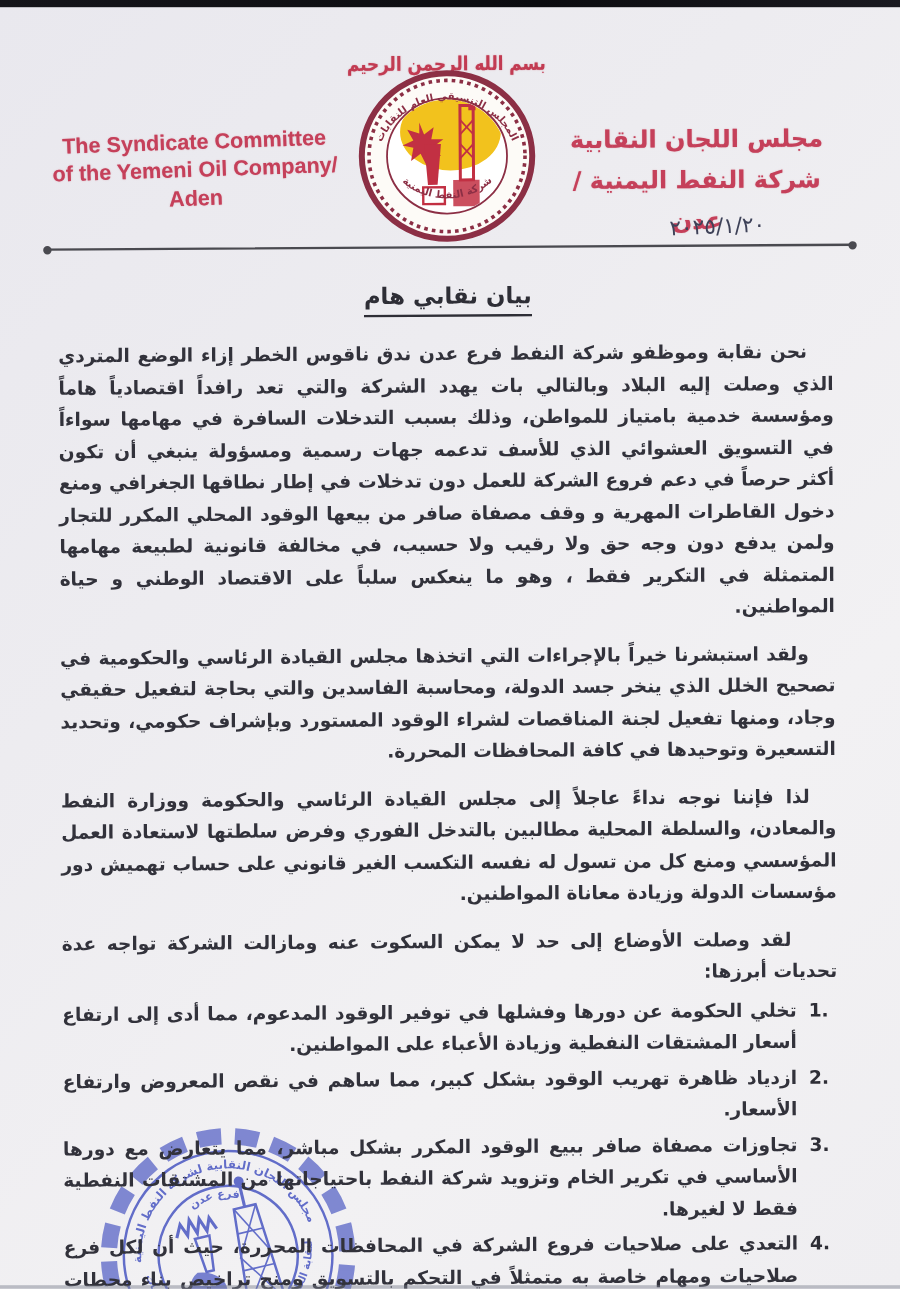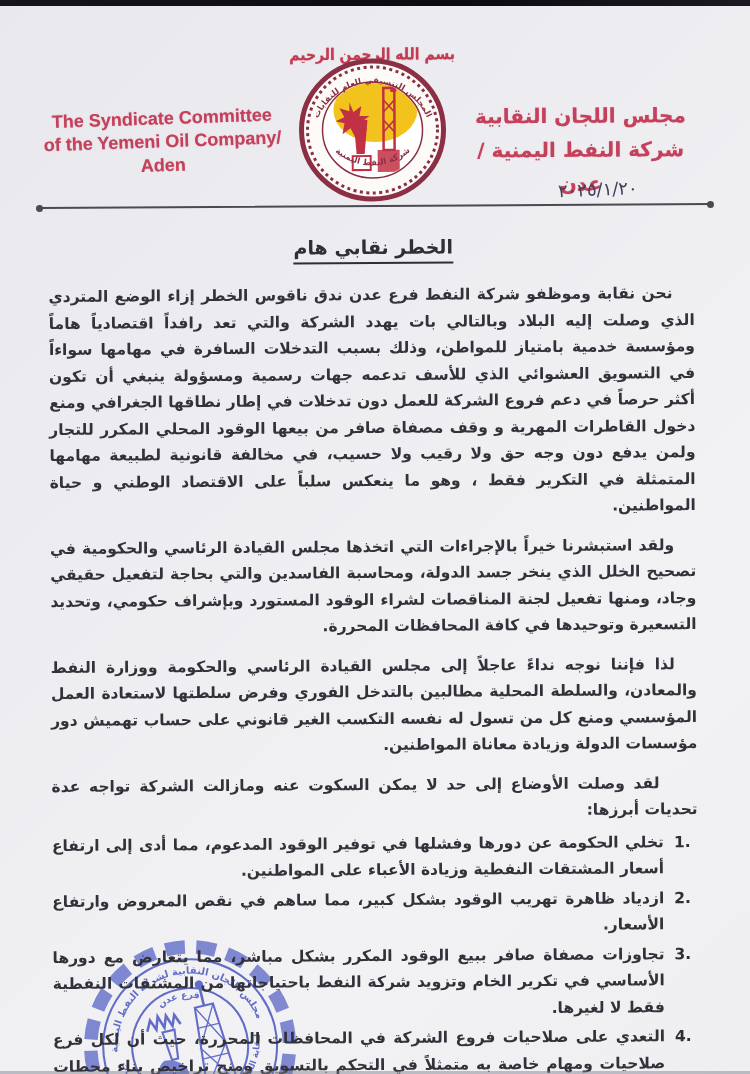--- a/index.html
+++ b/index.html
@@ -151,21 +151,21 @@
   <div class="ar-header">
     <div>مجلس اللجان النقابية</div>
     <div>شركة النفط اليمنية / عدن</div>
   </div>
 
   <div class="hand-date">٢٠٢٥/١/٢٠</div>
 
   <div class="divider"></div>
 
   <div class="doc-title">
-    <span>الخطر نقابي هام</span>
+    <span>بيان نقابي هام</span>
   </div>
 
   <div class="body-text">
     <p>نحن نقابة وموظفو شركة النفط فرع عدن ندق ناقوس الخطر إزاء الوضع المتردي الذي وصلت إليه البلاد وبالتالي بات يهدد الشركة والتي تعد رافداً اقتصادياً هاماً ومؤسسة خدمية بامتياز للمواطن، وذلك بسبب التدخلات السافرة في مهامها سواءاً في التسويق العشوائي الذي للأسف تدعمه جهات رسمية ومسؤولة ينبغي أن تكون أكثر حرصاً في دعم فروع الشركة للعمل دون تدخلات في إطار نطاقها الجغرافي ومنع دخول القاطرات المهرية و وقف مصفاة صافر من بيعها الوقود المحلي المكرر للتجار ولمن يدفع دون وجه حق ولا رقيب ولا حسيب، في مخالفة قانونية لطبيعة مهامها المتمثلة في التكرير فقط ، وهو ما ينعكس سلباً على الاقتصاد الوطني و حياة المواطنين.</p>
     <p>ولقد استبشرنا خيراً بالإجراءات التي اتخذها مجلس القيادة الرئاسي والحكومية في تصحيح الخلل الذي ينخر جسد الدولة، ومحاسبة الفاسدين والتي بحاجة لتفعيل حقيقي وجاد، ومنها تفعيل لجنة المناقصات لشراء الوقود المستورد وبإشراف حكومي، وتحديد التسعيرة وتوحيدها في كافة المحافظات المحررة.</p>
     <p>لذا فإننا نوجه نداءً عاجلاً إلى مجلس القيادة الرئاسي والحكومة ووزارة النفط والمعادن، والسلطة المحلية مطالبين بالتدخل الفوري وفرض سلطتها لاستعادة العمل المؤسسي ومنع كل من تسول له نفسه التكسب الغير قانوني على حساب تهميش دور مؤسسات الدولة وزيادة معاناة المواطنين.</p>
     <p class="lead">لقد وصلت الأوضاع إلى حد لا يمكن السكوت عنه ومازالت الشركة تواجه عدة تحديات أبرزها:</p>
 
     <div class="challenges">
       <div class="challenge">

